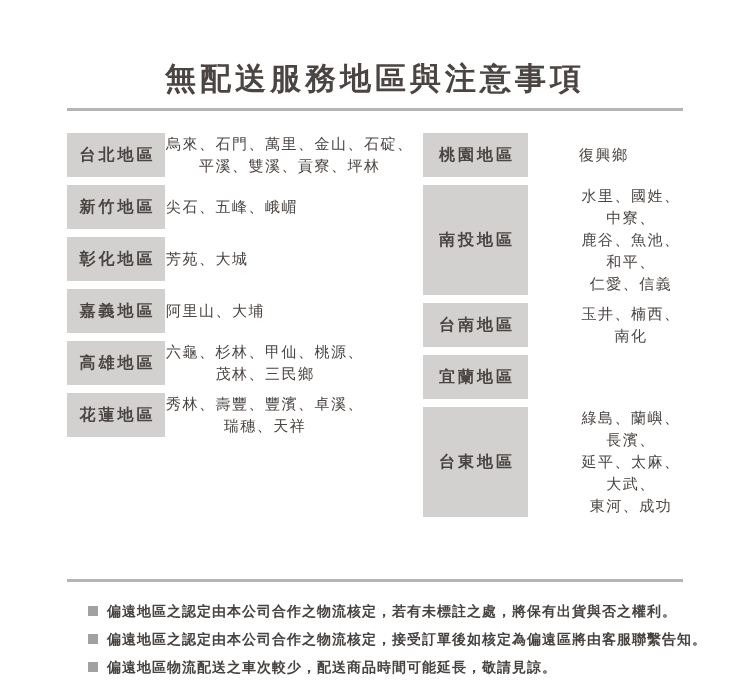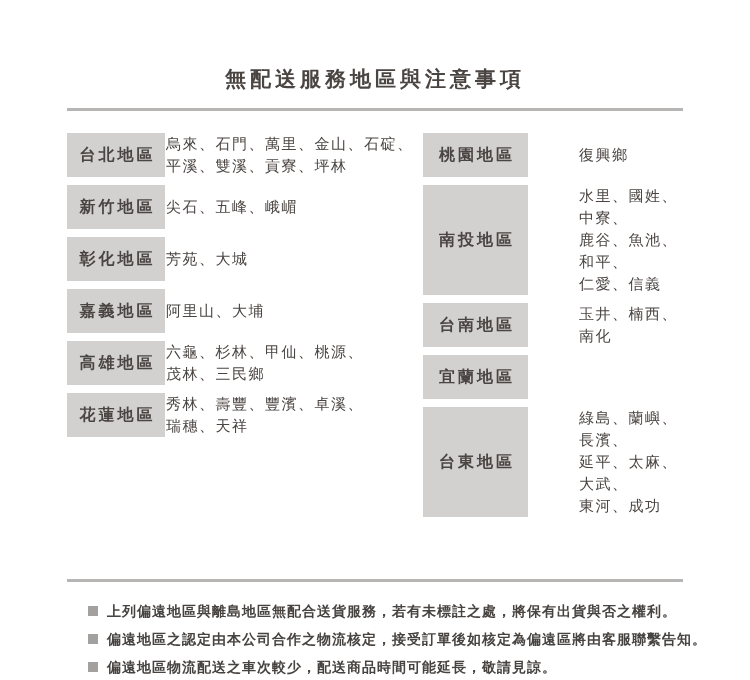--- a/index.html
+++ b/index.html
@@ -8,37 +8,38 @@
     width: 750px; height: 680px;
     overflow: hidden;
     font-family: "Liberation Sans", "DejaVu Sans", sans-serif;
     color: #4a4542;
   }
   .page { width: 750px; height: 680px; background: #ffffff; }
 
   .page-title {
     padding-top: 64px;
     text-align: center;
-    font-size: 21px;
+    font-size: 31px;
     line-height: 30px;
     font-weight: 600;
     letter-spacing: 4px;
     color: #4a4542;
   }
 
   .divider {
     width: 616px; height: 3px;
     margin: 14px auto 0 auto;
     background: #b7b5b4;
   }
 
   .columns {
     width: 616px;
     margin: 22px auto 0 auto;
     display: flex;
+    text-align: center;
   }
   .col-left  { flex: 0 0 356px; }
   .col-right { flex: 1 1 auto; }
 
   .region-row {
     display: flex;
     align-items: stretch;
     min-height: 44px;
     margin-bottom: 8px;
   }
@@ -193,21 +194,21 @@
 東河、成功</div>
     </div>
   </div>
   </div>
 
   <div class="divider divider-bottom"></div>
 
   <div class="notes" id="notes">
     <div class="note-item">
       <span class="note-bullet"></span>
-      <span class="note-text">上列偏遠地區與離島地區無配合送貨服務，若有未標註之處，將保有出貨與否之權利。</span>
+      <span class="note-text">偏遠地區之認定由本公司合作之物流核定，若有未標註之處，將保有出貨與否之權利。</span>
     </div>
 
     <div class="note-item">
       <span class="note-bullet"></span>
       <span class="note-text">偏遠地區之認定由本公司合作之物流核定，接受訂單後如核定為偏遠區將由客服聯繫告知。</span>
     </div>
 
     <div class="note-item">
       <span class="note-bullet"></span>
       <span class="note-text">偏遠地區物流配送之車次較少，配送商品時間可能延長，敬請見諒。</span>

